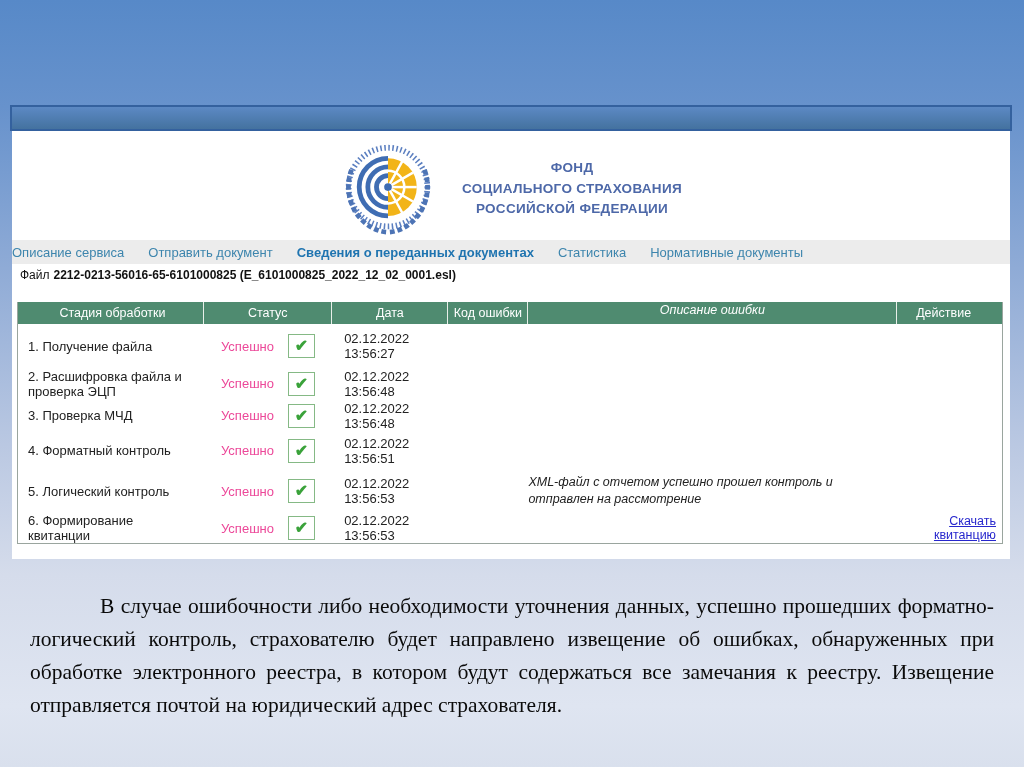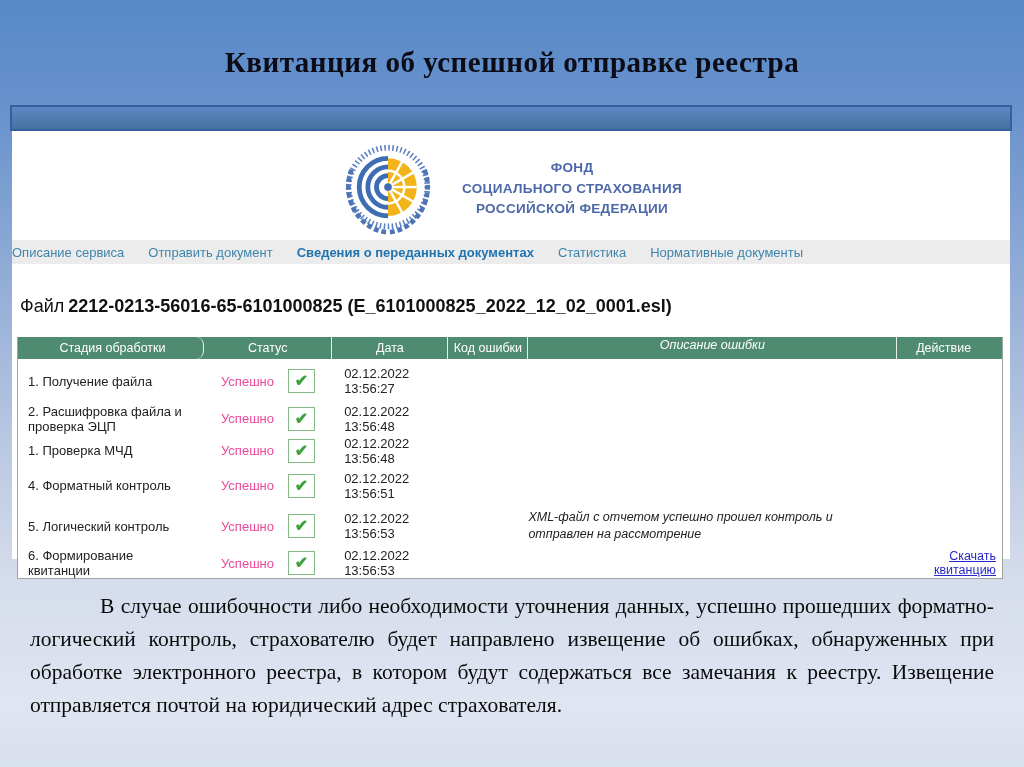--- a/index.html
+++ b/index.html
@@ -46,42 +46,42 @@
   
   .navbar{
     margin-top:2px;height:24px;background:#ececec;
     display:flex;align-items:center;justify-content:flex-start;gap:24px;
     font-size:13px;
   }
   .nav-link{color:#3d85ad;cursor:pointer;text-decoration:none;}
   .nav-link.active{color:#1f74b0;font-weight:bold;}
   
   .file-line{
-    margin:32px 0 0 8px;font-size:18px;color:#111;
+    margin:4px 0 0 8px;font-size:12px;color:#111;
   }
   .file-line b{margin-left:4px;}
   
   .rtable{
     margin:20px 5px 0 5px;width:986px;
     border:1px solid #9aa59e;border-top:none;
     font-size:13px;color:#222;
     box-sizing:border-box;
   }
   .thead{display:flex;background:#4f8b70;color:#fff;height:22px;line-height:22px;text-align:center;font-size:12.5px;}
   .th{border-right:1px solid #e8efe9;box-sizing:border-box;overflow:hidden;white-space:nowrap;}
   .th:last-child{border-right:none;}
   .trow{display:flex;align-items:center;background:#fff;}
   .trow:nth-child(1){min-height:30px;}
   .trow:nth-child(2){min-height:44px;}
   .trow:nth-child(3){min-height:31px;}
   .trow:nth-child(4){min-height:33px;}
   .trow:nth-child(5){min-height:37px;}
   .trow:nth-child(6){min-height:44px;}
   .td{box-sizing:border-box;}
-  .c-stage {width:192px;padding-left:10px;padding-right:6px;border-radius:8px;}
+  .c-stage {width:192px;padding-left:10px;padding-right:6px;}
   .c-status{width:133px;display:flex;align-items:center;justify-content:center;gap:14px;}
   .c-date  {width:120px;padding-left:12px;word-spacing:5px;}
   .c-code  {width:83px;text-align:center;}
   .c-desc  {width:382px;padding-right:18px;font-size:12.5px;line-height:1.35;font-style:italic;}
   .c-action{width:108px;text-align:right;padding-right:6px;font-size:12.5px;}
   .status-text{color:#ec4899;}
   .checkbox{
     width:25px;height:22px;border:1px solid #85b985;background:#fff;
     display:flex;align-items:center;justify-content:center;
   }
@@ -93,21 +93,20 @@
     font-family:"Liberation Serif",serif;
     font-size:21.5px;line-height:33px;color:#0a0a0a;
     text-align:justify;text-indent:70px;
   }
 </style>
 </head>
 <body>
 
 <div class="slide">
 
-  <div class="slide-title">Квитанция об успешной отправке реестра</div>
 
   <div class="window">
     <div class="window-titlebar"></div>
     <div class="window-content">
 
       <div class="org-header">
         <svg class="logo" viewBox="0 0 100 100" aria-hidden="true">
 
           <circle cx="50" cy="48" r="41" fill="none" stroke="#5b7fc0" stroke-width="6" stroke-dasharray="1.6 2.6"></circle>
 
@@ -182,21 +181,21 @@
                 <span class="check">✔</span>
               </span>
           </div>
           <div class="td c-date">02.12.2022 13:56:48</div>
           <div class="td c-code"></div>
           <div class="td c-desc"></div>
           <div class="td c-action"></div>
         </div>
 
         <div class="trow">
-          <div class="td c-stage">1. Проверка МЧД</div>
+          <div class="td c-stage">3. Проверка МЧД</div>
           <div class="td c-status">
             <span class="status-text">Успешно</span>
             <span class="checkbox">
                 <span class="check">✔</span>
               </span>
           </div>
           <div class="td c-date">02.12.2022 13:56:48</div>
           <div class="td c-code"></div>
           <div class="td c-desc"></div>
           <div class="td c-action"></div>

